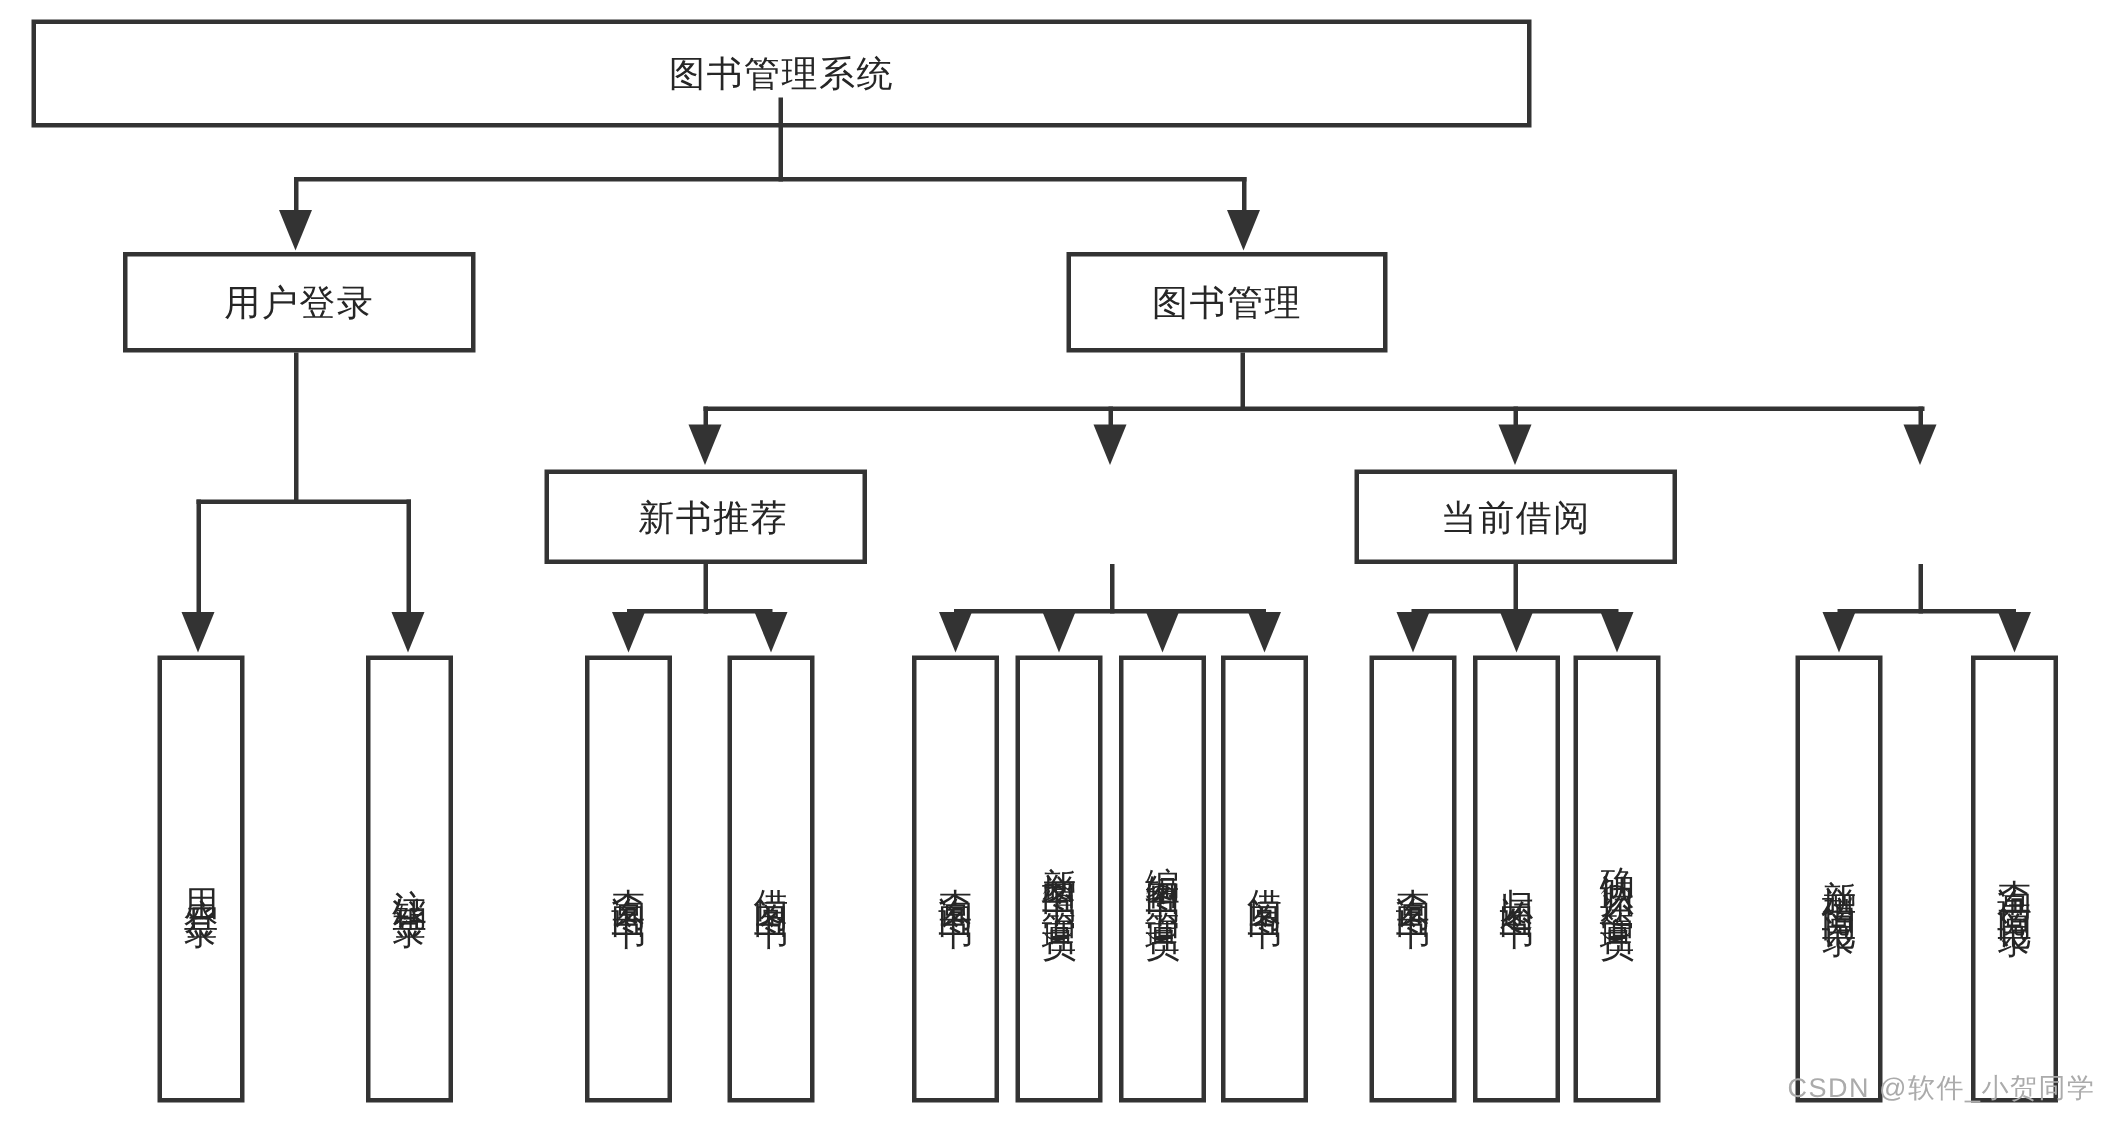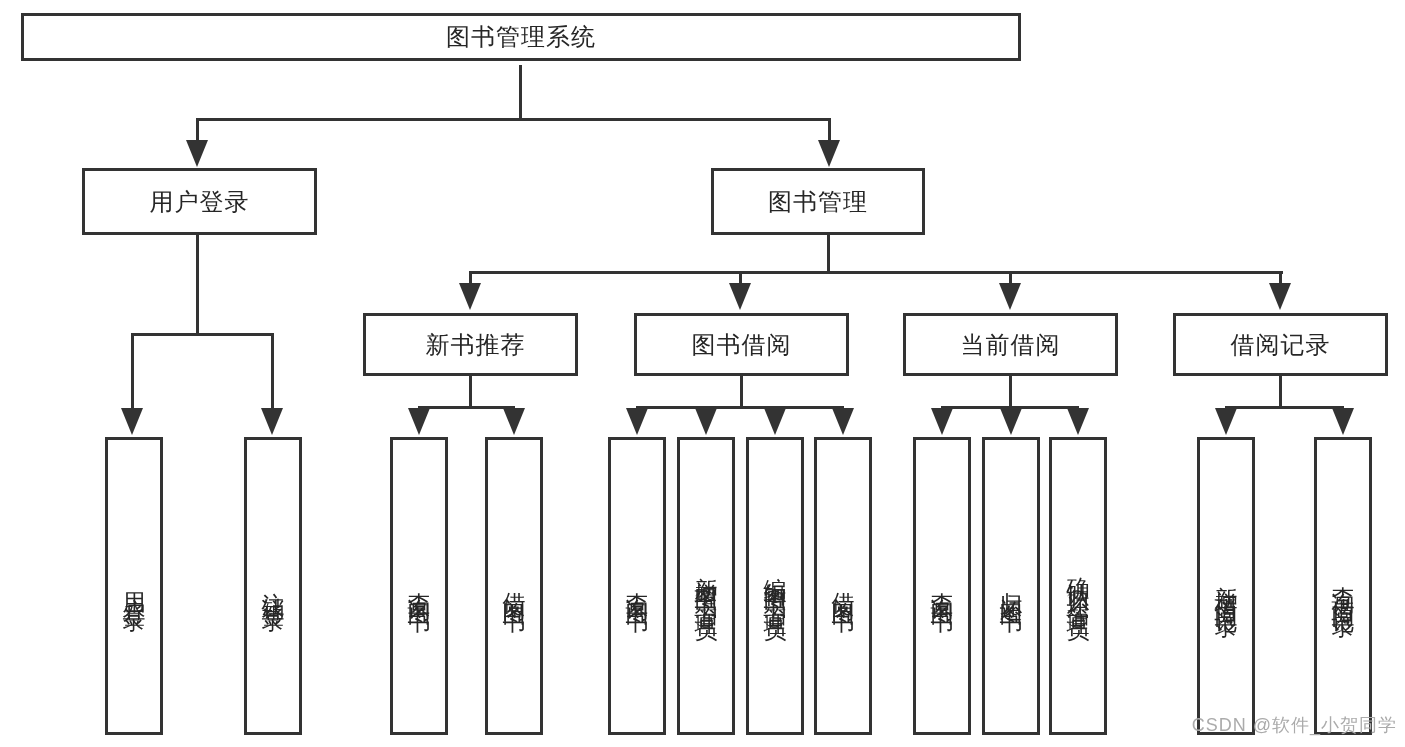--- a/index.html
+++ b/index.html
@@ -67,21 +67,21 @@
     letter-spacing: 1px;
     z-index: 5;
     white-space: nowrap;
   }
 </style>
 </head>
 <body>
 
 <div class="canvas">
 
-  <div class="box" style="left:21px; top:13px; width:1000px; height:48px;">图书管理系统</div>
+  <div class="box" style="left:21px; top:13px; width:1000px; height:72px;">图书管理系统</div>
 
   <div class="vline" style="left:519px; top:65px; height:56px;"></div>
   <div class="hline" style="left:196px; top:118px; width:635px;"></div>
   <div class="vline" style="left:196px; top:118px; height:26px;"></div>
   <div class="arrow" style="left:186px; top:140px;"></div>
   <div class="vline" style="left:828px; top:118px; height:26px;"></div>
   <div class="arrow" style="left:818px; top:140px;"></div>
 
   <div class="box" style="left:82px; top:168px; width:235px; height:67px;">用户登录</div>
   <div class="box" style="left:711px; top:168px; width:214px; height:67px;">图书管理</div>
@@ -105,23 +105,21 @@
   <div class="vline" style="left:469px; top:271px; height:16px;"></div>
   <div class="arrow" style="left:459px; top:283px;"></div>
   <div class="vline" style="left:739px; top:271px; height:16px;"></div>
   <div class="arrow" style="left:729px; top:283px;"></div>
   <div class="vline" style="left:1009px; top:271px; height:16px;"></div>
   <div class="arrow" style="left:999px; top:283px;"></div>
   <div class="vline" style="left:1279px; top:271px; height:16px;"></div>
   <div class="arrow" style="left:1269px; top:283px;"></div>
 
   <div class="box" style="left:363px; top:313px; width:215px; height:63px;padding-left:10px;">新书推荐</div>
-  <div class="box" style="left:634px; top:313px; width:215px; height:63px;">图书借阅</div>
   <div class="box" style="left:903px; top:313px; width:215px; height:63px;">当前借阅</div>
-  <div class="box" style="left:1173px; top:313px; width:215px; height:63px;">借阅记录</div>
 
   <div class="vline" style="left:469px; top:376px; height:33px;"></div>
   <div class="hline" style="left:418px; top:406px; width:97px;"></div>
   <div class="arrow" style="left:408px; top:408px;"></div>
   <div class="arrow" style="left:503px; top:408px;"></div>
 
   <div class="box tall" style="left:390px; top:437px; width:58px; height:298px;">
     <span class="vtxt">查询图书</span>
   </div>
   <div class="box tall" style="left:485px; top:437px; width:58px; height:298px;">

